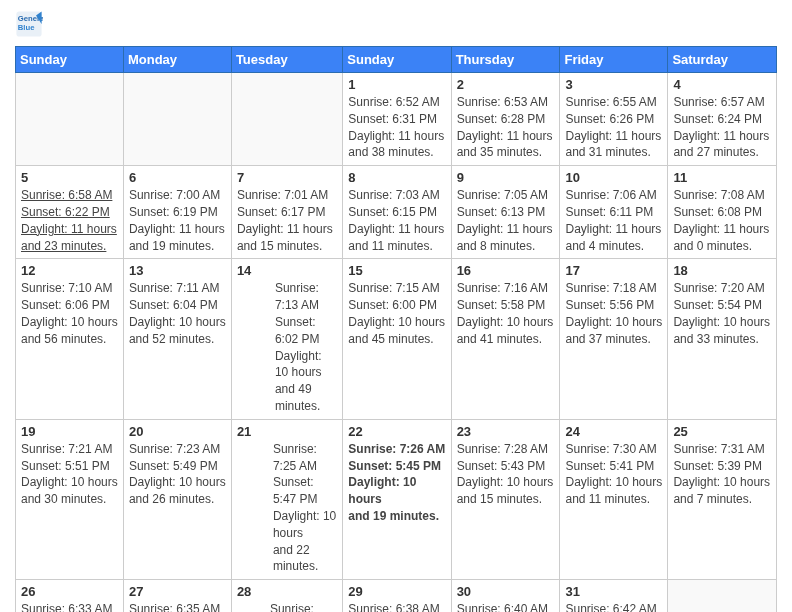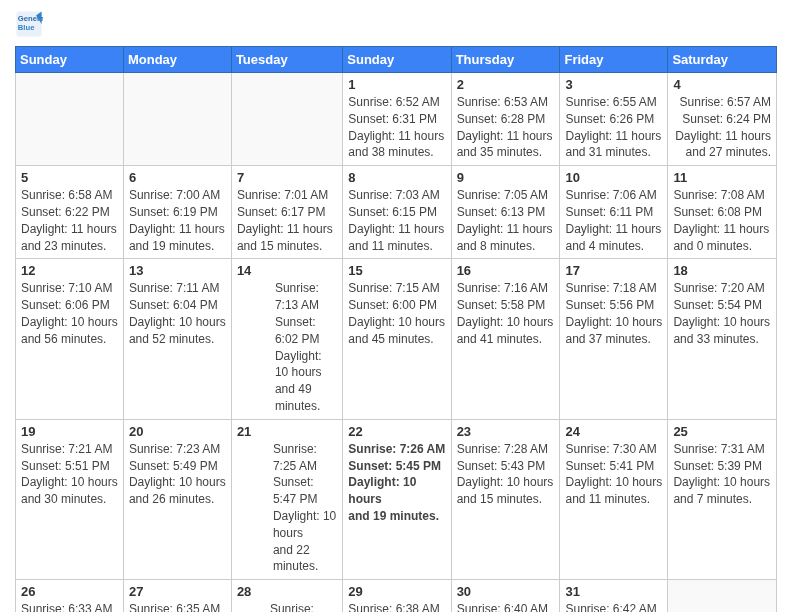--- a/index.html
+++ b/index.html
@@ -128,30 +128,30 @@
           </td>
           <td>
             <div class="day-number">3</div>
             <div class="day-info" style="white-space: pre-line;">Sunrise: 6:55 AM
 Sunset: 6:26 PM
 Daylight: 11 hours
 and 31 minutes.</div>
           </td>
           <td>
             <div class="day-number">4</div>
-            <div class="day-info" style="white-space: pre-line; text-align: right;">Sunrise: 6:57 AM
+            <div class="day-info" style="white-space: pre-line;">Sunrise: 6:57 AM
 Sunset: 6:24 PM
 Daylight: 11 hours
 and 27 minutes.</div>
           </td>
         </tr>
         <tr>
           <td>
             <div class="day-number">5</div>
-            <div class="day-info" style="white-space: pre-line;">Sunrise: 6:58 AM
+            <div class="day-info" style="white-space: pre-line; text-decoration: underline;">Sunrise: 6:58 AM
 Sunset: 6:22 PM
 Daylight: 11 hours
 and 23 minutes.</div>
           </td>
           <td>
             <div class="day-number">6</div>
             <div class="day-info" style="white-space: pre-line;">Sunrise: 7:00 AM
 Sunset: 6:19 PM
 Daylight: 11 hours
 and 19 minutes.</div>

